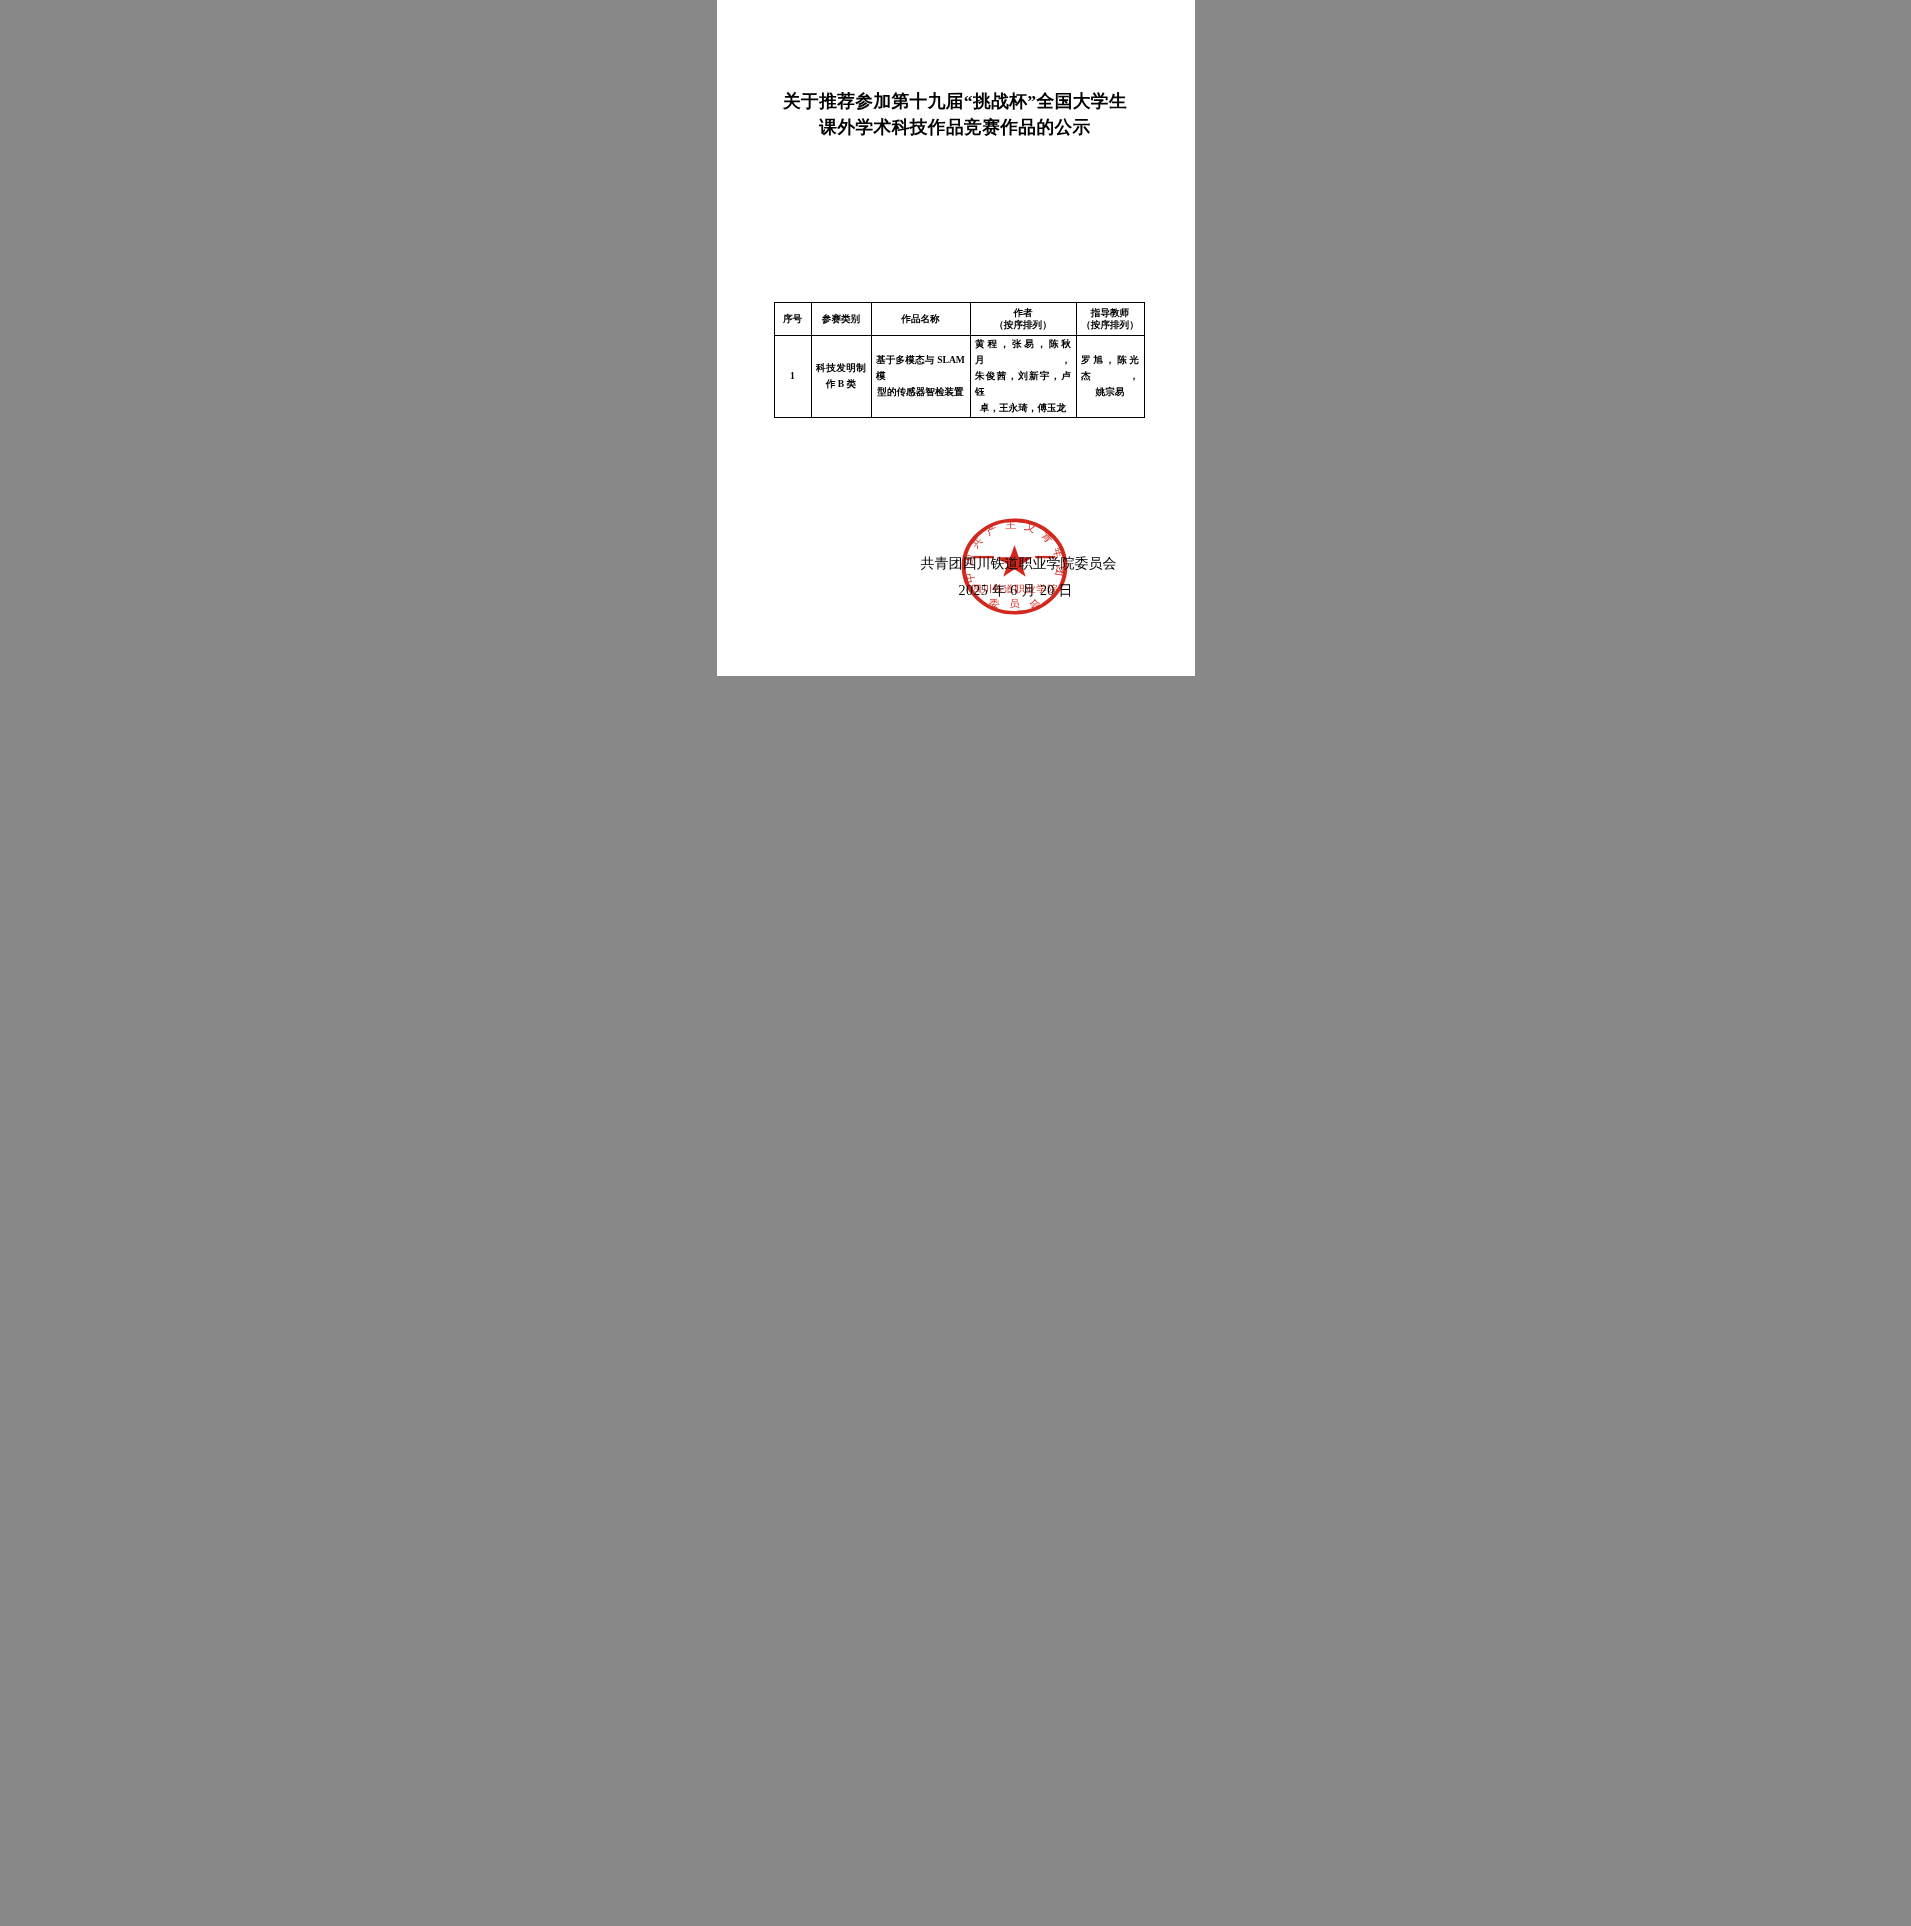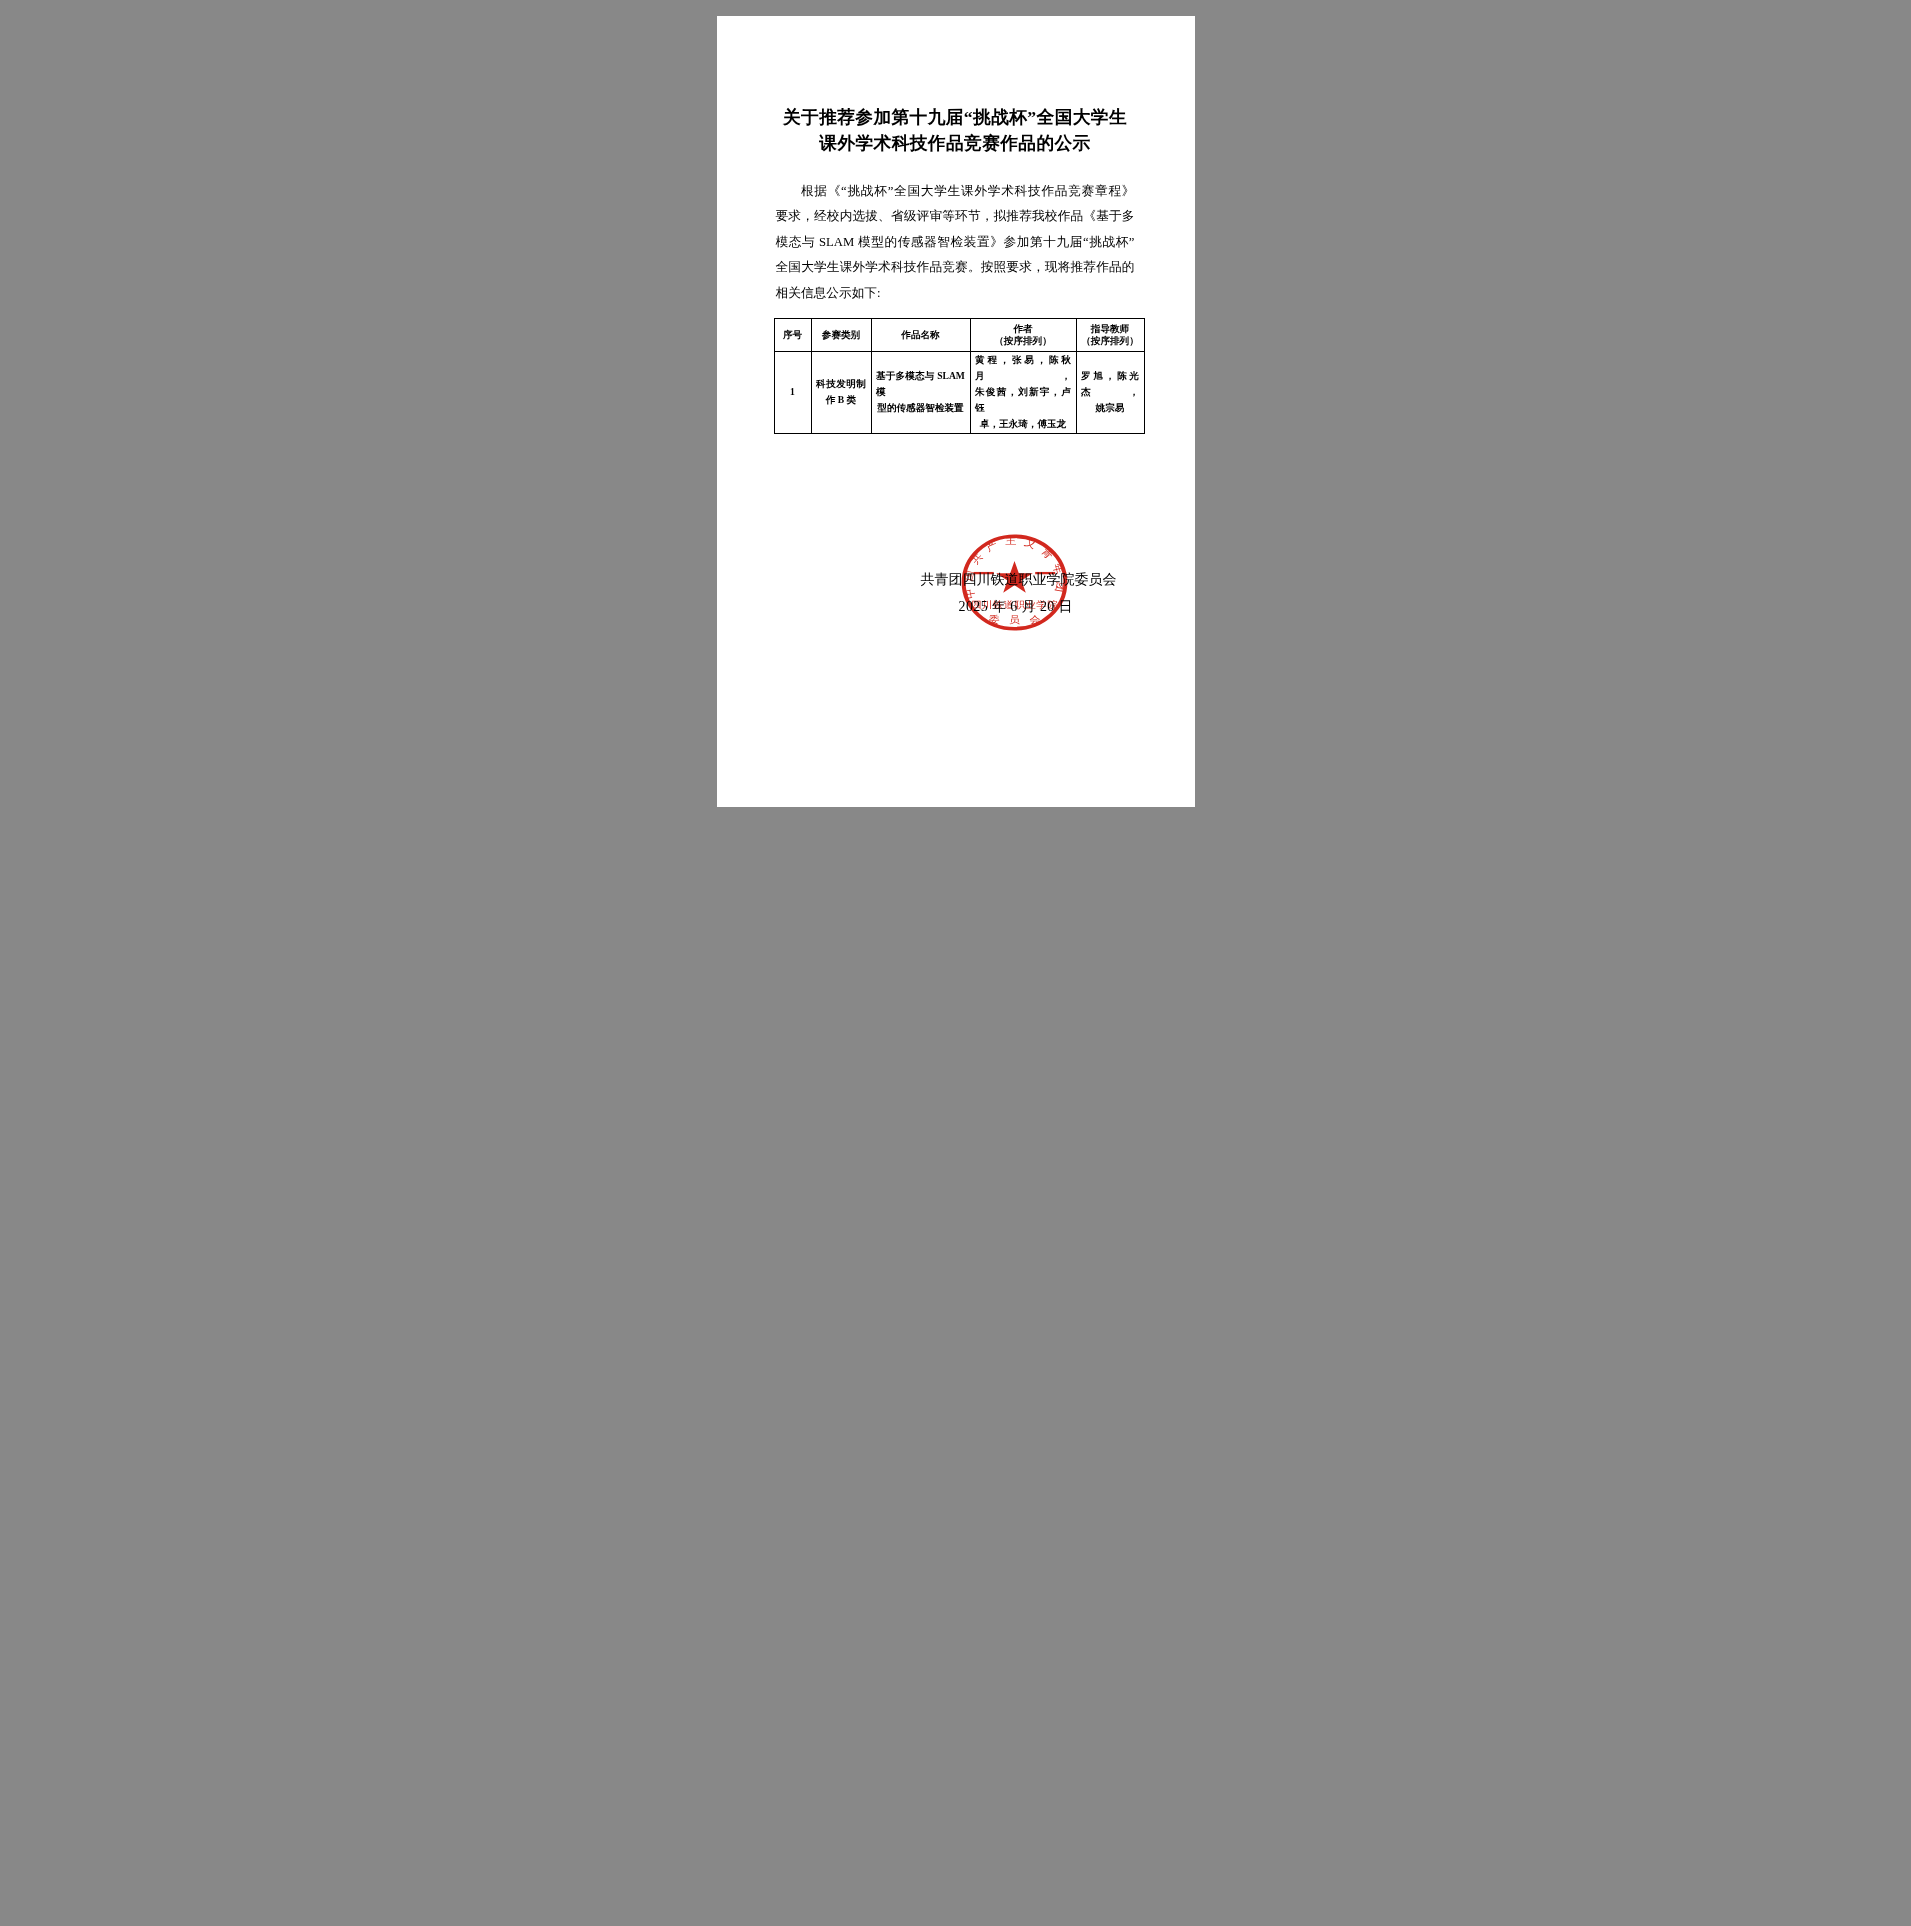--- a/index.html
+++ b/index.html
@@ -1,19 +1,19 @@
 <!DOCTYPE html>
 <html style="font-size:6.2px"><head>
 <meta charset="utf-8">
 <style>
   html,body{margin:0;padding:0;background:#888;}
   .page{
     position:relative;
-    width:478px;height:791px;
-    margin:16px auto;
+    width:478px;height:676px;
+    margin:0 auto;
     background:#ffffff;
     font-family:"Liberation Serif","DejaVu Serif",serif;
     color:#000;
     overflow:hidden;
   }
   .title-block{
     position:absolute;left:59px;top:88px;width:359px;
     text-align:center;font-weight:bold;
     font-size:17.7px;line-height:26px;letter-spacing:0.4px;
   }
@@ -53,27 +53,20 @@
 </head>
 <body>
 
 <div class="page">
 
   <div class="title-block">
     <div>关于推荐参加第十九届“挑战杯”全国大学生</div>
     <div>课外学术科技作品竞赛作品的公示</div>
   </div>
 
-  <div class="para intro">
-    <div class="jline ind">根据《“挑战杯”全国大学生课外学术科技作品竞赛章程》</div>
-    <div class="jline">要求，经校内选拔、省级评审等环节，拟推荐我校作品《基于多</div>
-    <div class="jline">模态与 SLAM 模型的传感器智检装置》参加第十九届“挑战杯”</div>
-    <div class="jline">全国大学生课外学术科技作品竞赛。按照要求，现将推荐作品的</div>
-    <div class="jline lastline">相关信息公示如下:</div>
-  </div>
 
   <table class="works">
     <colgroup>
       <col style="width:37px">
         <col style="width:60px">
         <col style="width:99px">
       <col style="width:106px">
         <col style="width:68px">
     </colgroup>
     <thead>

